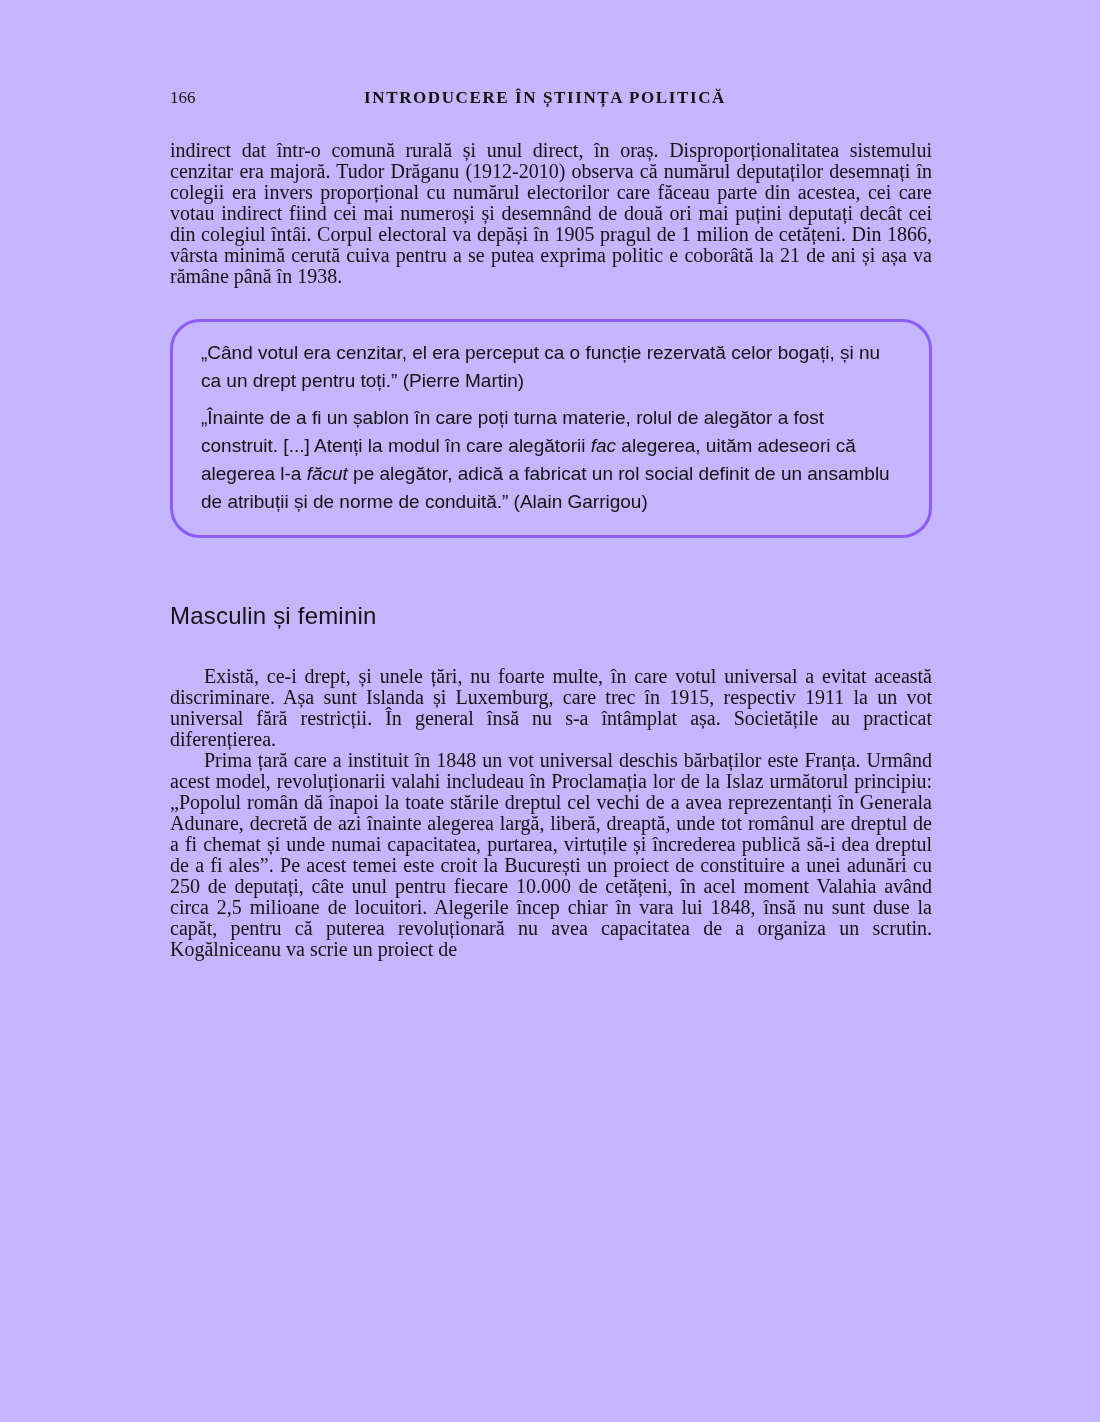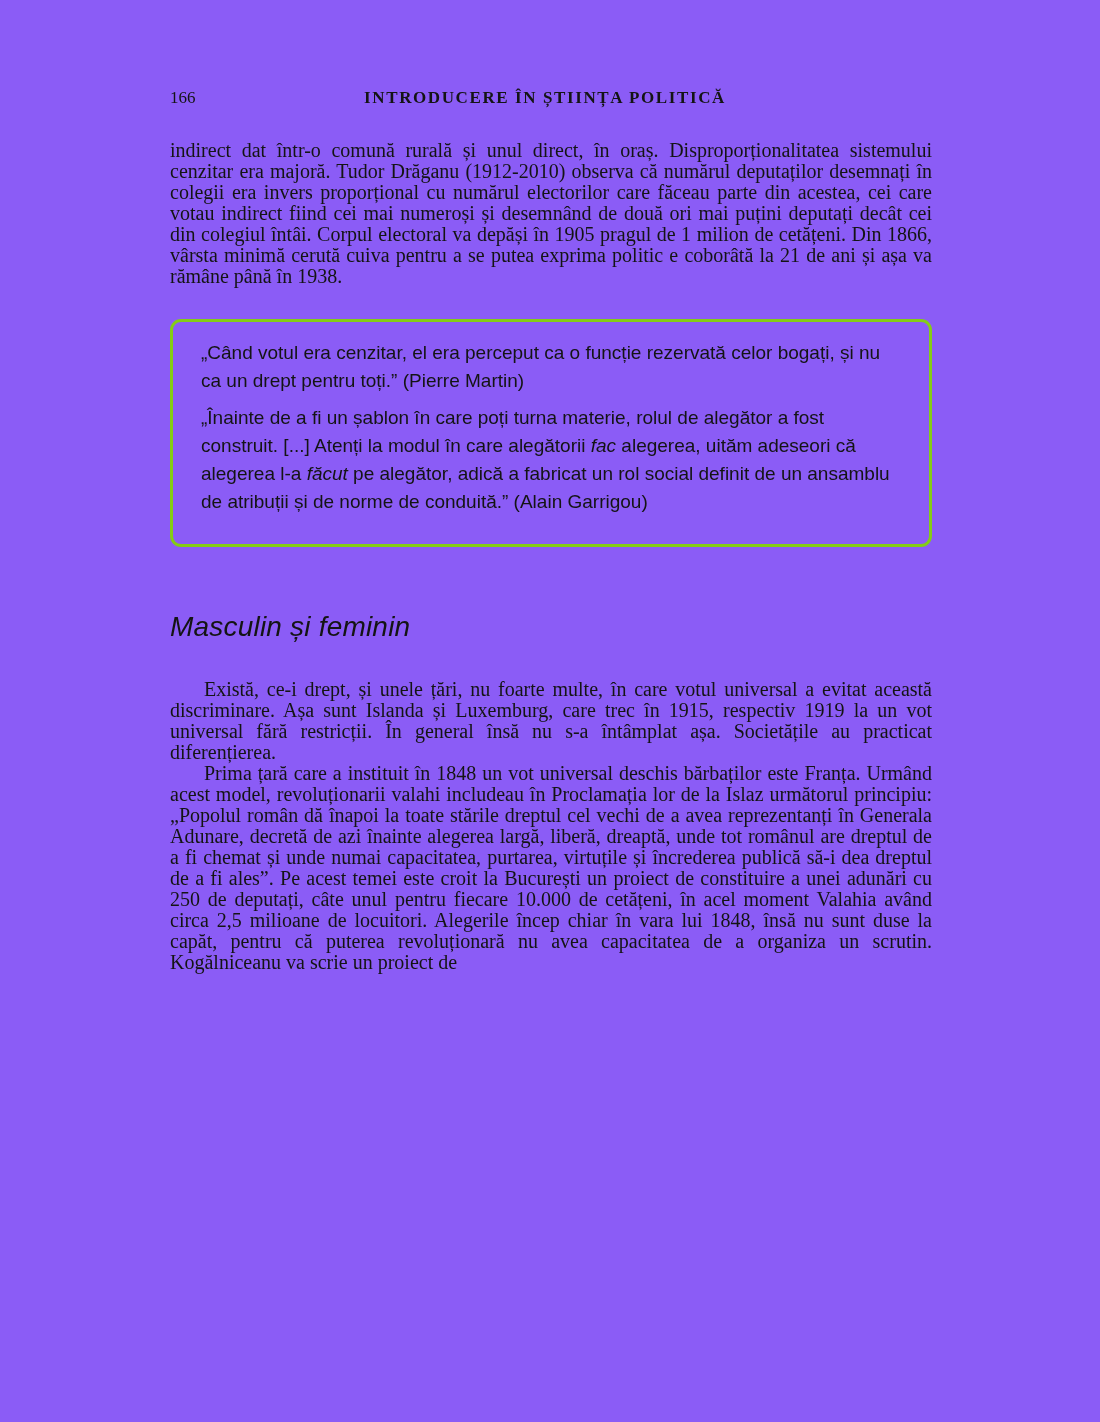--- a/index.html
+++ b/index.html
@@ -10,21 +10,21 @@
     position: relative;
     font-family: "Liberation Serif", "DejaVu Serif", serif;
     color: #141414;
   }
   .page {
     position: absolute;
     top: 0; left: 0;
     width: 1100px;
     height: 1422px;
     padding: 88px 168px 60px 170px;
-    background: #8b5cf6;
+    background: #c4b5fd;
   }
 
   
   .page-header {
     position: relative;
     height: 24px;
     margin-bottom: 28px;
   }
   .page-number {
     position: absolute;
@@ -44,42 +44,41 @@
   .body-text {
     font-size: 20px;
     line-height: 21px;
     text-align: justify;
   }
   .body-text.indent { text-indent: 34px; }
 
   
   .quote-box {
     margin-top: 32px;
-    border: 3px solid #84cc16;
-    border-radius: 11px;
-    padding: 17px 26px 28px 28px;
+    border: 3px solid #8b5cf6;
+    border-radius: 30px;
+    padding: 17px 26px 19px 28px;
     font-family: "Liberation Sans", "DejaVu Sans", sans-serif;
   }
   .quote {
     font-size: 19px;
     line-height: 28px;
     text-align: left;
     margin-bottom: 9px;
   }
   .quote:last-child { margin-bottom: 0; }
   .q-italic { font-style: italic; text-align: center; }
 
   
   .section-heading {
     margin-top: 64px;
     font-family: "Liberation Sans", "DejaVu Sans", sans-serif;
-    font-size: 28px;
+    font-size: 24px;
     font-weight: 400;
     letter-spacing: 0.2px;
-    font-style: italic;
   }
   .section-body { margin-top: 36px; }
 </style>
 </head>
 <body>
 
 <div class="page">
 
   <header class="page-header">
     <span class="page-number">166</span>
@@ -89,17 +88,17 @@
   <p class="body-text">indirect dat într-o comună rurală și unul direct, în oraș. Disproporționalitatea sistemului cenzitar era majoră. Tudor Drăganu (1912-2010) observa că numărul deputaților desemnați în colegii era invers proporțional cu numărul electorilor care făceau parte din acestea, cei care votau indirect fiind cei mai numeroși și desemnând de două ori mai puțini deputați decât cei din colegiul întâi. Corpul electoral va depăși în 1905 pragul de 1 milion de cetățeni. Din 1866, vârsta minimă cerută cuiva pentru a se putea exprima politic e coborâtă la 21 de ani și așa va rămâne până în 1938.</p>
 
   <div class="quote-box">
     <p class="quote">„Când votul era cenzitar, el era perceput ca o funcție rezervată celor bogați, și nu ca un drept pentru toți.” (Pierre Martin)</p>
     <p class="quote"><span>„Înainte de a fi un șablon în care poți turna materie, rolul de alegător a fost construit. [...] Atenți la modul în care alegătorii </span><span class="q-italic">fac</span><span> alegerea, uităm adeseori că alegerea l-a </span><span class="q-italic">făcut</span><span> pe alegător, adică a fabricat un rol social definit de un ansamblu de atribuții și de norme de conduită.” (Alain Garrigou)</span></p>
   </div>
 
   <h2 class="section-heading">Masculin și feminin</h2>
 
   <div class="section-body">
-    <p class="body-text indent">Există, ce-i drept, și unele țări, nu foarte multe, în care votul universal a evitat această discriminare. Așa sunt Islanda și Luxemburg, care trec în 1915, respectiv 1919 la un vot universal fără restricții. În general însă nu s-a întâmplat așa. Societățile au practicat diferențierea.</p>
+    <p class="body-text indent">Există, ce-i drept, și unele țări, nu foarte multe, în care votul universal a evitat această discriminare. Așa sunt Islanda și Luxemburg, care trec în 1915, respectiv 1911 la un vot universal fără restricții. În general însă nu s-a întâmplat așa. Societățile au practicat diferențierea.</p>
     <p class="body-text indent">Prima țară care a instituit în 1848 un vot universal deschis bărbaților este Franța. Urmând acest model, revoluționarii valahi includeau în Proclamația lor de la Islaz următorul principiu: „Popolul român dă înapoi la toate stările dreptul cel vechi de a avea reprezentanți în Generala Adunare, decretă de azi înainte alegerea largă, liberă, dreaptă, unde tot românul are dreptul de a fi chemat și unde numai capacitatea, purtarea, virtuțile și încrederea publică să-i dea dreptul de a fi ales”. Pe acest temei este croit la București un proiect de constituire a unei adunări cu 250 de deputați, câte unul pentru fiecare 10.000 de cetățeni, în acel moment Valahia având circa 2,5 milioane de locuitori. Alegerile încep chiar în vara lui 1848, însă nu sunt duse la capăt, pentru că puterea revoluționară nu avea capacitatea de a organiza un scrutin. Kogălniceanu va scrie un proiect de</p>
   </div>
 
 </div>
 
 </body></html>

